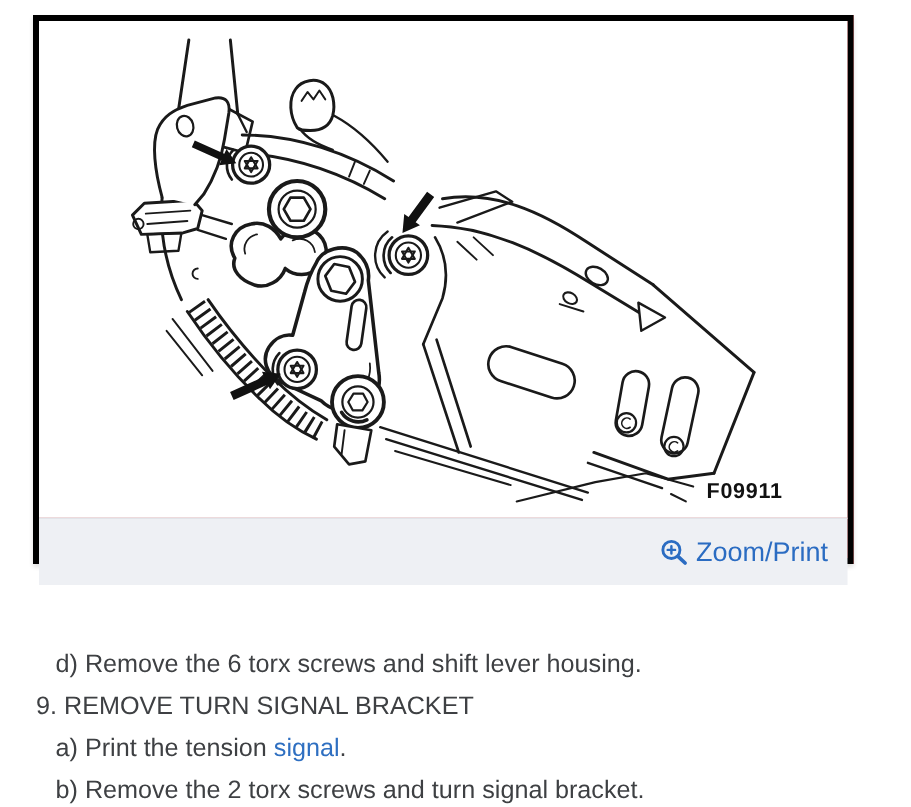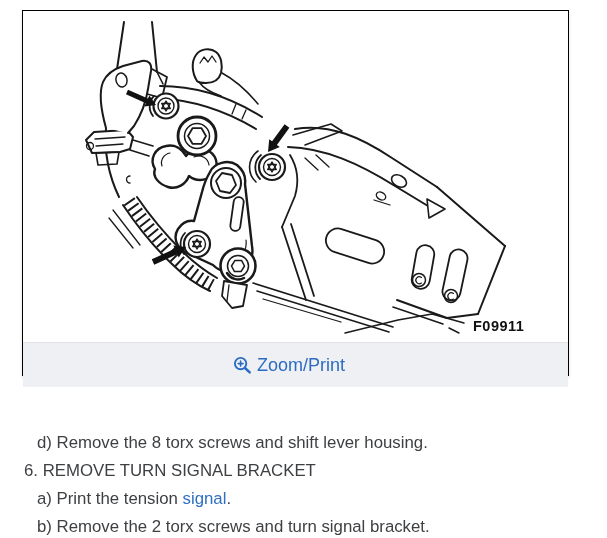--- a/index.html
+++ b/index.html
@@ -1,26 +1,26 @@
 <!DOCTYPE html>
 <html><head>
 <meta charset="utf-8">
 <style>
   html,body{margin:0;padding:0;background:#ffffff;}
   .page{position:relative;width:607px;height:538px;background:#ffffff;overflow:hidden;
         font-family:"Liberation Sans",sans-serif;}
 
   
   .figure-panel{position:absolute;left:22px;top:10px;width:547px;height:366px;margin:0;
-      background:#b91c1c;border:1px solid #000000;box-shadow:0 2px 3px rgba(0,0,0,.12);
+      background:#b91c1c;border:4px solid #000000;box-shadow:0 2px 3px rgba(0,0,0,.12);
       box-sizing:border-box;}
   .diagram{position:relative;width:100%;height:331px;background:#ffffff;overflow:hidden;}
   .diagram svg{display:block;width:100%;height:100%;}
   .figure-toolbar{height:45px;background:#eef0f4;border-top:1px solid #e2e4e9;
-      display:flex;align-items:center;justify-content:center;padding-right:13px;box-sizing:border-box;}
+      display:flex;align-items:center;justify-content:flex-end;padding-right:13px;box-sizing:border-box;}
   .zoom-print{display:flex;align-items:center;gap:5px;color:#2b6cc2;text-decoration:none;
       font-size:18px;line-height:1;}
 
   
   .instructions{position:absolute;left:24px;top:429px;width:560px;color:#3e4043;
       font-size:16.8px;line-height:28px;}
   .instructions .line{white-space:pre-wrap;}
   .instructions .sub{padding-left:13px;}
   .inline-link{color:#2e6fc1;text-decoration:none;}
 </style>
@@ -201,19 +201,19 @@
             <path d="M8,5.4 V10.6 M5.4,8 H10.6" stroke-width="1.7"></path>
             <path d="M12.6,12.6 L17.6,17.2" stroke-width="2.6"></path>
           </g>
         </svg>
         <span>Zoom/Print</span>
       </a>
     </div>
   </figure>
 
   <div class="instructions">
-    <div class="line sub">d) Remove the 8 torx screws and shift lever housing.</div>
-    <div class="line">6. REMOVE TURN SIGNAL BRACKET</div>
+    <div class="line sub">d) Remove the 6 torx screws and shift lever housing.</div>
+    <div class="line">9. REMOVE TURN SIGNAL BRACKET</div>
     <div class="line sub"><span>a) Print the tension </span><a href="#" class="inline-link">signal</a><span>.</span></div>
     <div class="line sub">b) Remove the 2 torx screws and turn signal bracket.</div>
   </div>
 
 </div>
 
 </body></html>

